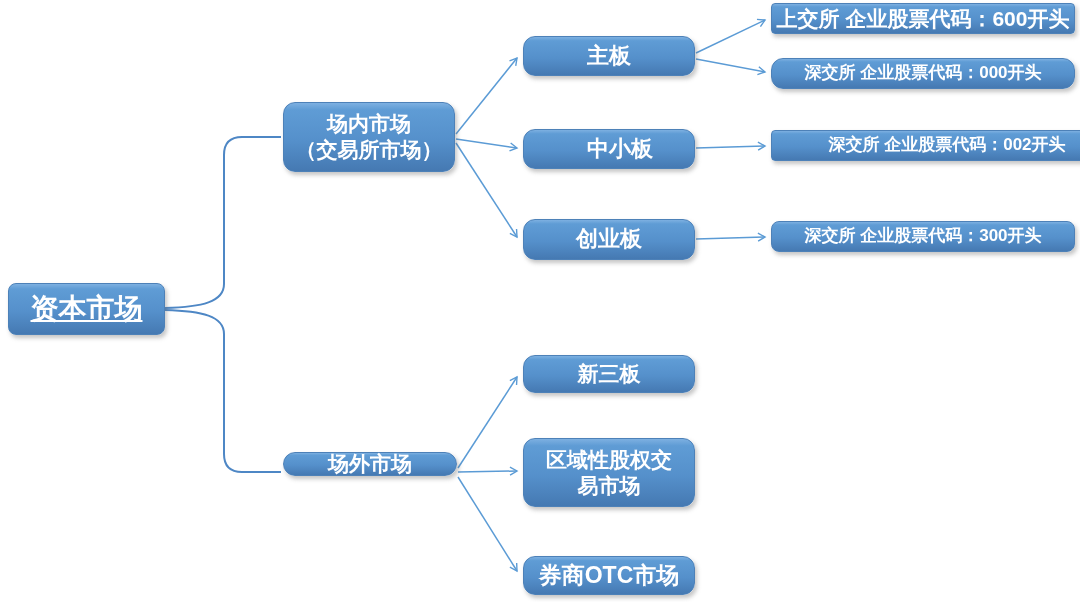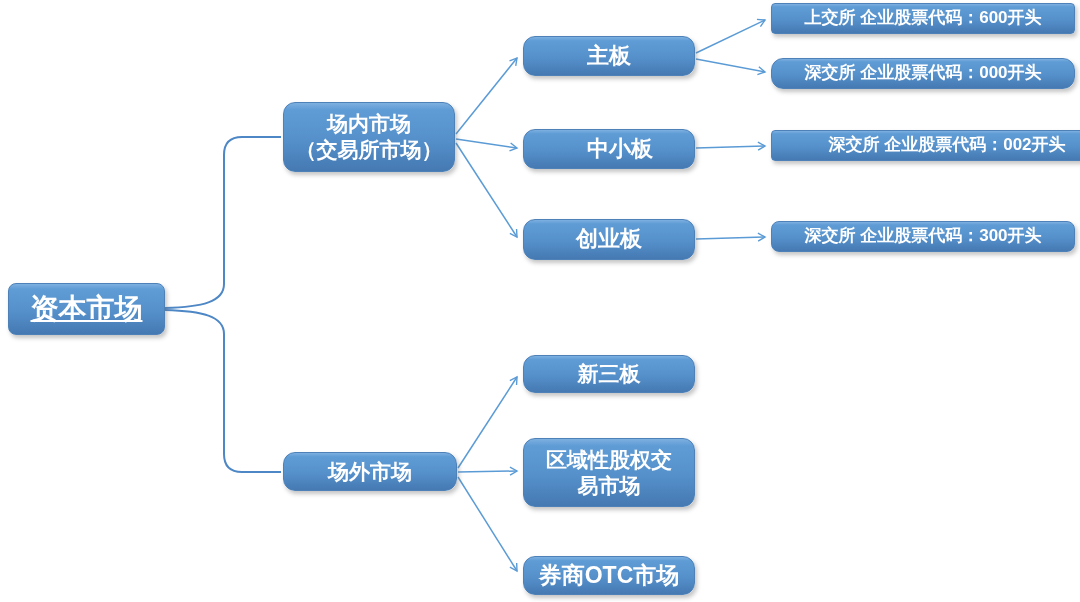--- a/index.html
+++ b/index.html
@@ -34,29 +34,29 @@
     border: 1px solid #4d81b8;
     border-radius: 12px;
     box-shadow: 2px 3px 4px rgba(110,110,110,0.40);
     line-height: 1.22;
   }
   .node .label { display: block; }
 
   
   #node-root        { left: 8px;   top: 283px; width: 157px; height: 52px; font-size: 28px; border-radius: 8px; text-decoration: underline; }
   #node-onexchange  { left: 283px; top: 102px; width: 172px; height: 70px; font-size: 21px; }
-  #node-offexchange { left: 283px; top: 452px; width: 174px; height: 39px; font-size: 21px; }
+  #node-offexchange { left: 283px; top: 452px; width: 174px; height: 24px; font-size: 21px; }
   #node-mainboard   { left: 523px; top: 36px;  width: 172px; height: 40px; font-size: 22px; }
   #node-sme         { left: 523px; top: 129px; width: 172px; height: 40px; font-size: 22px; padding-left: 22px; }
   #node-gem         { left: 523px; top: 219px; width: 172px; height: 41px; font-size: 22px; }
   #node-neeq        { left: 523px; top: 355px; width: 172px; height: 38px; font-size: 21px; }
   #node-regional    { left: 523px; top: 438px; width: 172px; height: 69px; font-size: 21px; }
   #node-regional .label { width: 140px; margin: 0 auto; text-align: center; }
   #node-brokerotc   { left: 523px; top: 556px; width: 172px; height: 39px; font-size: 23px; }
-  #node-sse600      { left: 771px; top: 3px;   width: 304px; height: 31px; font-size: 17px; border-radius: 4px; }
+  #node-sse600      { left: 771px; top: 3px;   width: 304px; height: 31px; font-size: 21px; border-radius: 4px; }
   #node-szse000     { left: 771px; top: 58px;  width: 304px; height: 31px; font-size: 17px; border-radius: 12px; align-items: center; }
   #node-szse002     { left: 771px; top: 130px; width: 352px; height: 31px; font-size: 17px; border-radius: 4px; }
   #node-szse300     { left: 771px; top: 221px; width: 304px; height: 31px; font-size: 17px; border-radius: 8px; }
 </style>
 </head>
 <body>
 
 <div id="canvas">
 
   <svg id="connector-layer" viewBox="0 0 1080 602" xmlns="http://www.w3.org/2000/svg">

